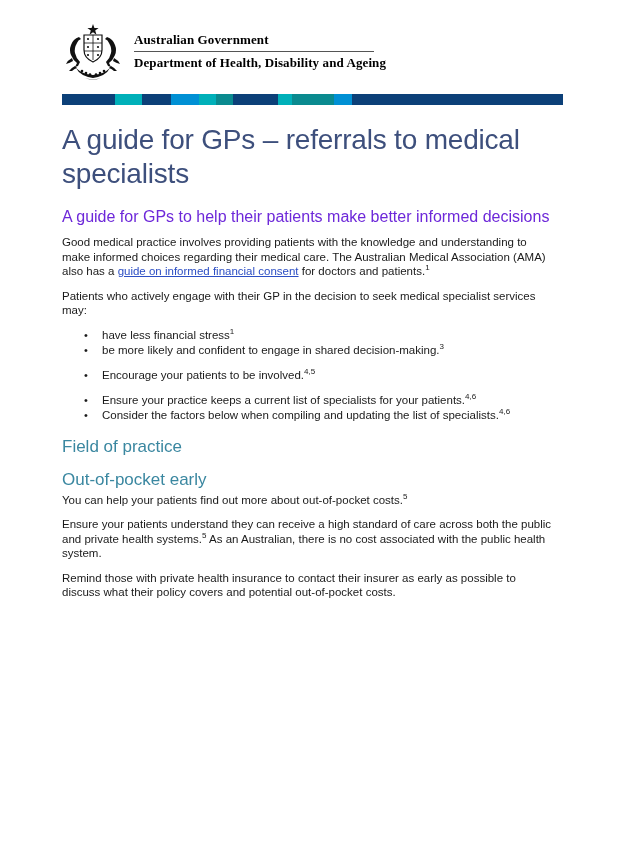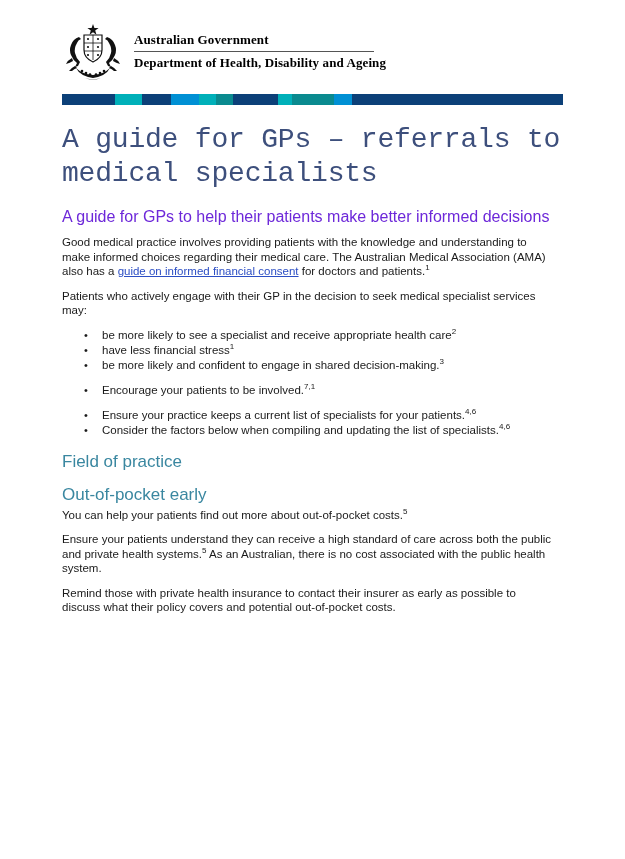--- a/index.html
+++ b/index.html
@@ -76,21 +76,20 @@
     padding-top: 18px;
   }
 
   h1.doc-title {
     font-size: 28px;
     line-height: 34px;
     font-weight: normal;
     color: #3d4f7c;
     margin: 0 0 16px 0;
     letter-spacing: -0.2px;
-    font-family: Liberation Mono, monospace;
   }
 
   h2.subtitle {
     font-size: 16px;
     line-height: 20px;
     font-weight: normal;
     color: #6d28d9;
     margin: 0 0 8px 0;
   }
 
@@ -223,28 +222,27 @@
 
     <h1 class="doc-title">A guide for GPs – referrals to medical specialists</h1>
 
     <h2 class="subtitle">A guide for GPs to help their patients make better informed decisions</h2>
 
     <p class="body"><span>Good medical practice involves providing patients with the knowledge and understanding to make informed choices regarding their medical care. The Australian Medical Association (AMA) also has a </span><a class="inline-link" href="#">guide on informed financial consent</a><span> for doctors and patients.</span><sup>1</sup></p>
 
     <p class="body">Patients who actively engage with their GP in the decision to seek medical specialist services may:</p>
 
     <ul class="bullets">
-      <li><span>be more likely to see a specialist and receive appropriate health care</span><sup>2</sup></li>
       <li><span>have less financial stress</span><sup>1</sup></li>
       <li><span>be more likely and confident to engage in shared decision-making.</span><sup>3</sup></li>
     </ul>
 
 
     <ul class="bullets">
-      <li><span>Encourage your patients to be involved.</span><sup>7,1</sup></li>
+      <li><span>Encourage your patients to be involved.</span><sup>4,5</sup></li>
     </ul>
 
 
     <ul class="bullets">
       <li><span>Ensure your practice keeps a current list of specialists for your patients.</span><sup>4,6</sup></li>
       <li><span>Consider the factors below when compiling and updating the list of specialists.</span><sup>4,6</sup></li>
     </ul>
 
     <h4 class="sub-section">Field of practice</h4>
 

